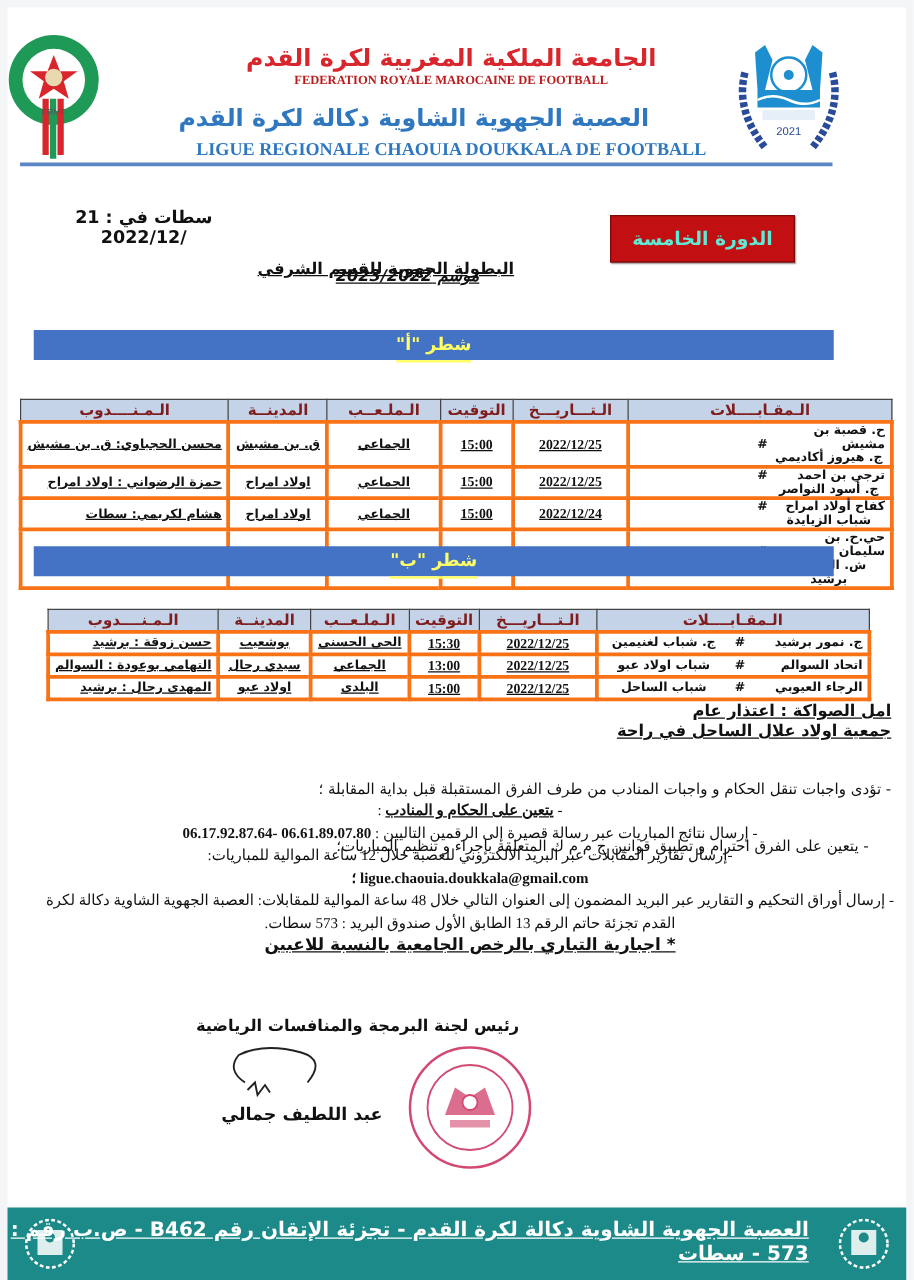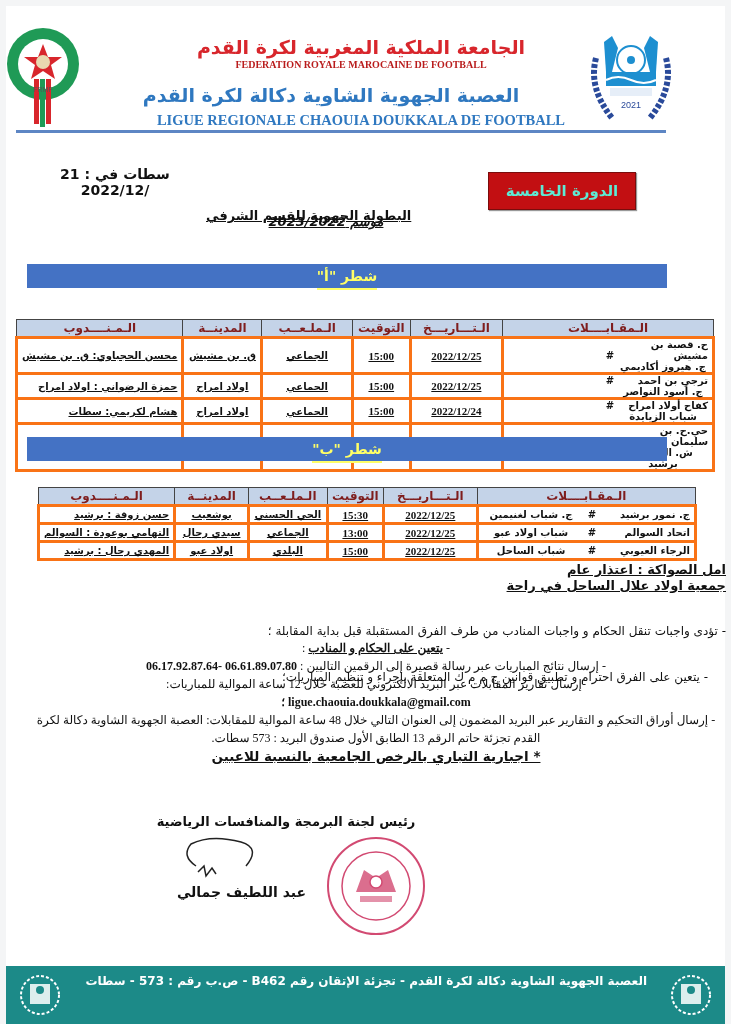--- a/index.html
+++ b/index.html
@@ -74,39 +74,39 @@
   table.sched td.match { text-align: right; }
   table.sched td.match .t1 { display: inline-block; width: 82px; }
   table.sched td.match .sep { display: inline-block; width: 32px; text-align: center; }
   table.sched td.match .t2 { display: inline-block; width: 90px; text-align: center; }
   table.sched td.date, table.sched td.time { font-family: "Liberation Serif", serif; font-size: 11px; }
   table.sched td.delegate { text-align: right; white-space: nowrap; }
 
   #table-a { left: 9px; top: 313px; width: 700px; }
   #table-b { left: 31px; top: 481px; width: 660px; }
 
-  .notes { position: absolute; left: 200px; width: 520px; top: 556px; direction: rtl; text-align: right; }
+  .notes { position: absolute; left: 187px; width: 520px; top: 556px; direction: rtl; text-align: right; }
   .notes .n-ul { font-weight: bold; font-size: 13px; text-decoration: underline; line-height: 16px; }
   .notes .n-line { font-size: 12px; line-height: 18px; margin-top: 28px; }
   .body-notes { position: absolute; left: 20px; width: 700px; top: 633px; direction: rtl; text-align: center; font-size: 12px; line-height: 18px; font-family: "Liberation Serif", serif; }
   .body-notes .b { font-weight: bold; }
   .body-notes .u { font-weight: bold; text-decoration: underline; }
   .body-notes .final { font-weight: bold; font-size: 13.5px; text-decoration: underline; font-family: "DejaVu Sans", sans-serif; }
   .indent { padding-right: 18px; }
 
   .signer-title { position: absolute; left: 140px; width: 280px; top: 808px; text-align: center; font-weight: bold; font-size: 13px; direction: rtl; }
   .signer-name { position: absolute; left: 150px; width: 150px; top: 878px; text-align: right; font-weight: bold; font-size: 14px; direction: rtl; }
   .signature { position: absolute; left: 170px; top: 830px; width: 90px; height: 55px; }
   .stamp { position: absolute; left: 318px; top: 828px; width: 105px; height: 105px; }
 
   .footer {
     position: absolute; left: 0; top: 960px; width: 719px; height: 64px; background: #1c8a88;
     color: #fff; direction: rtl;
   }
-  .footer .f1 { position: absolute; right: 78px; top: 8px; font-size: 12px; font-weight: bold; }
+  .footer .f1 { position: absolute; right: 78px; top: 8px; font-size: 16px; font-weight: bold; text-decoration: underline; }
   .footer .f2 { position: absolute; right: 78px; top: 30px; font-size: 12px; font-weight: bold; }
   .footer .flogo { position: absolute; top: 6px; width: 44px; height: 46px; }
   .footer .flogo.l { left: 12px; }
   .footer .flogo.r { right: 12px; }
 </style>
 </head>
 <body>
 
 <div class="page">
 

